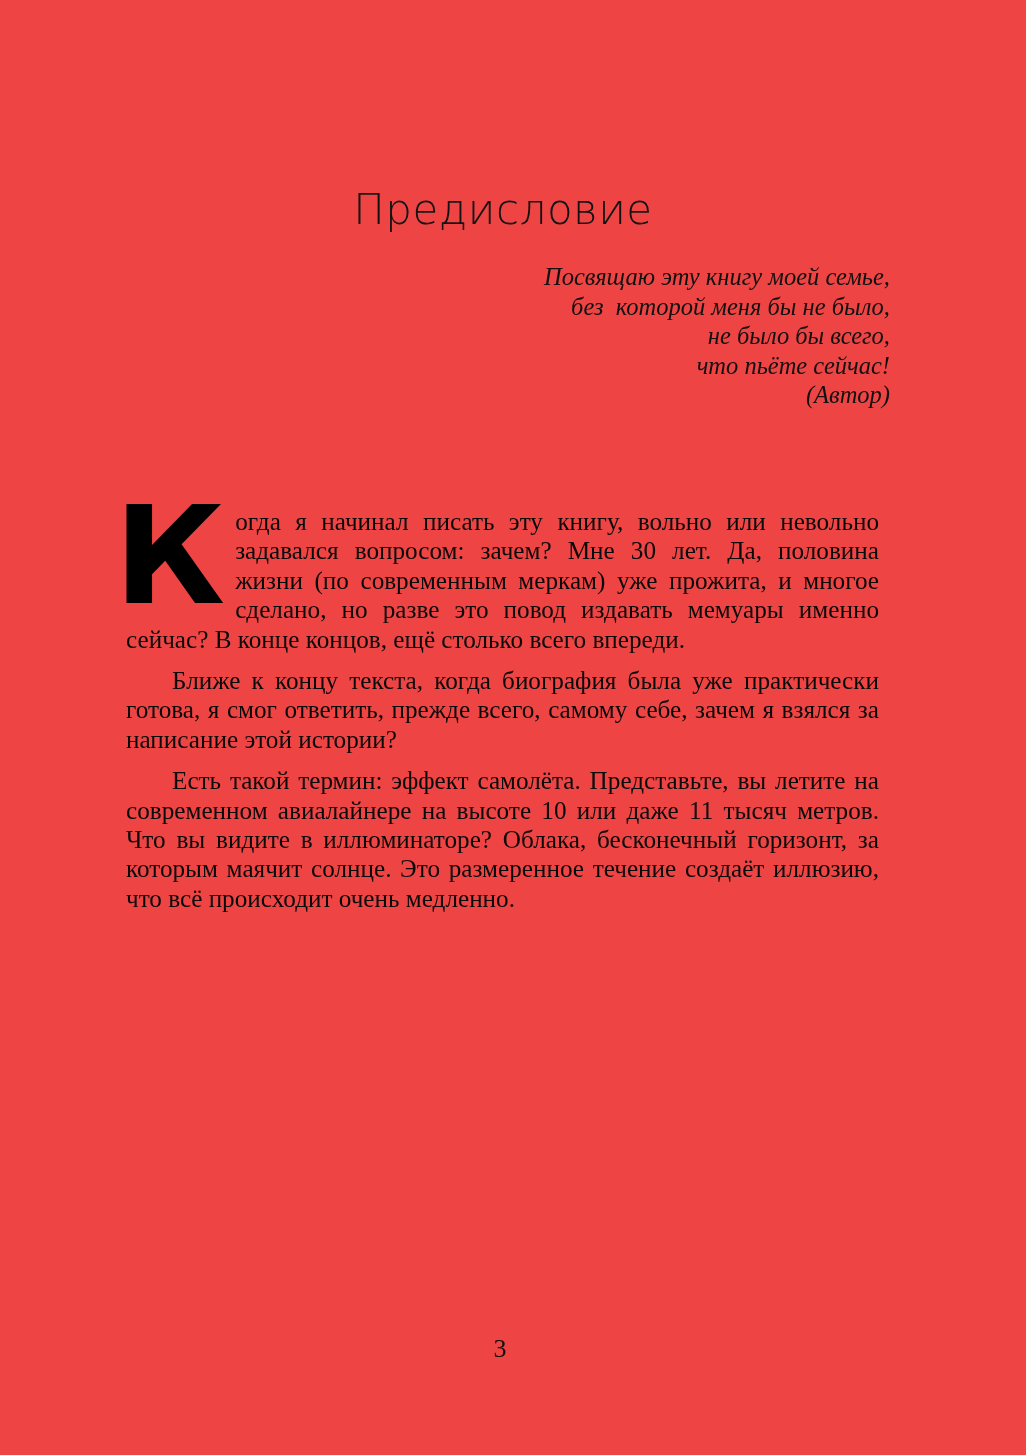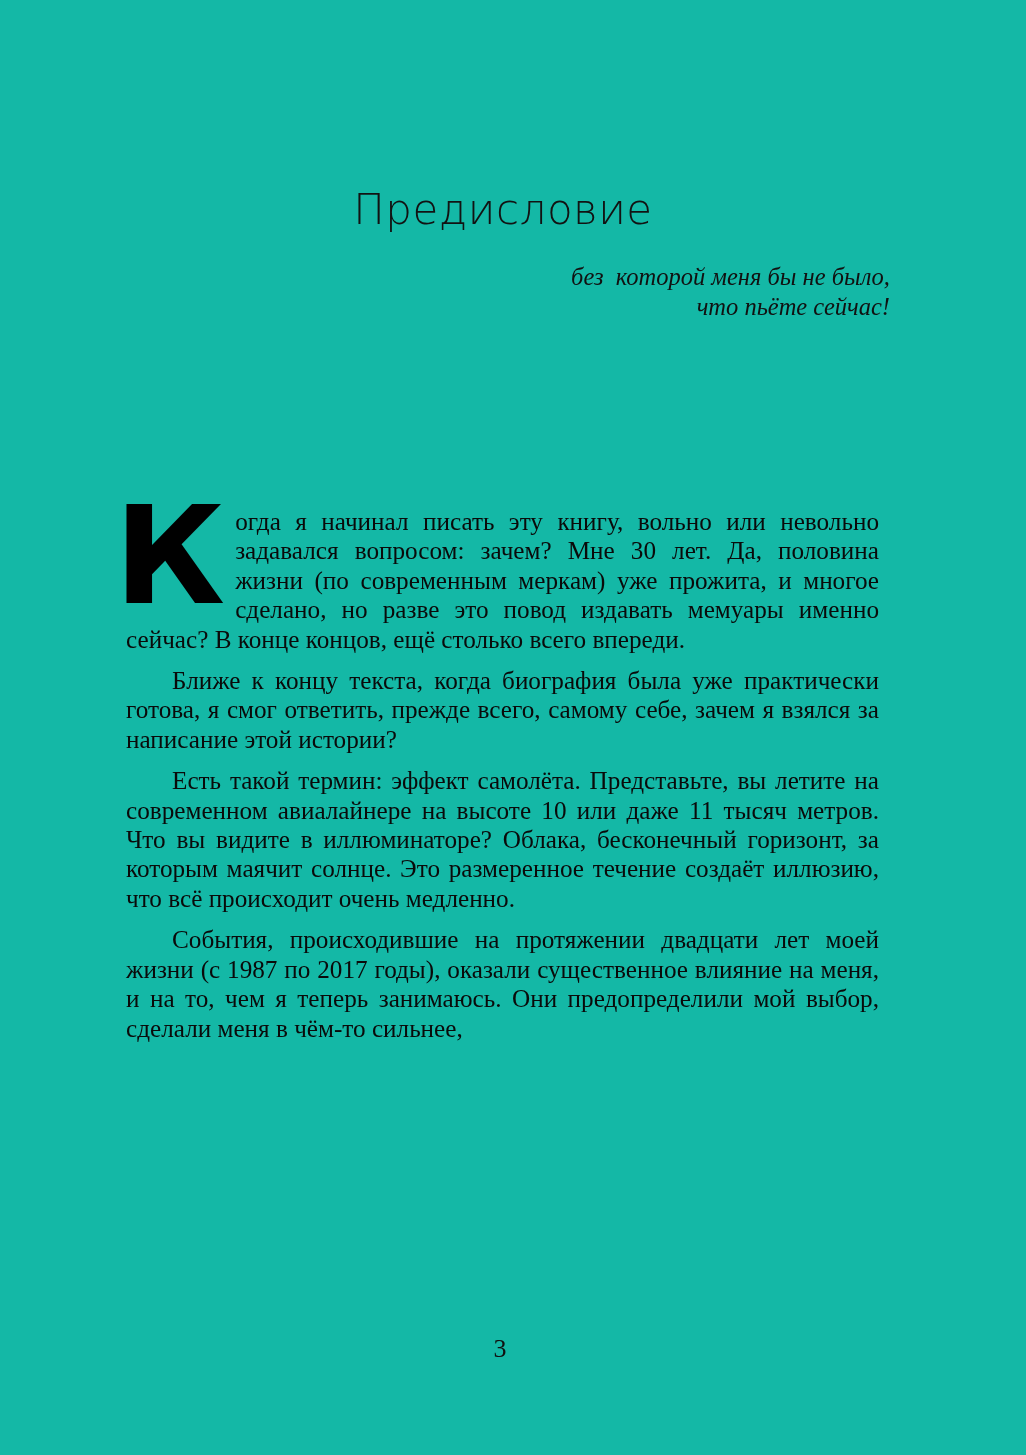--- a/index.html
+++ b/index.html
@@ -4,21 +4,21 @@
 <style>
   html, body {
     margin: 0;
     padding: 0;
     background: #ffffff;
   }
   .page {
     position: relative;
     width: 1026px;
     height: 1455px;
-    background: #14b8a6;
+    background: #ef4444;
     overflow: hidden;
     font-family: "Liberation Serif", "DejaVu Serif", serif;
     color: #000000;
   }
 
   
   .chapter-title {
     position: absolute;
     left: 0;
     top: 158px;
@@ -107,27 +107,29 @@
   }
 </style>
 </head>
 <body>
 
 <div class="page">
 
   <h1 class="chapter-title">Предисловие</h1>
 
   <div class="epigraph">
+    <span class="eline">Посвящаю эту книгу моей семье,</span>
     <span class="eline">без  которой меня бы не было,</span>
+    <span class="eline">не было бы всего,</span>
     <span class="eline">что пьёте сейчас!</span>
+    <span class="eline attribution">(Автор)</span>
   </div>
 
   <div class="body-block">
     <span class="dropcap">К</span>
     <p class="para first">огда я начинал писать эту книгу, вольно или невольно задавался вопросом: зачем? Мне 30 лет. Да, половина жизни (по современным меркам) уже прожита, и многое сделано, но разве это повод издавать мемуары именно сейчас? В конце концов, ещё столько всего впереди.</p>
     <p class="para">Ближе к концу текста, когда биография была уже практически готова, я смог ответить, прежде всего, самому себе, зачем я взялся за написание этой истории?</p>
     <p class="para">Есть такой термин: эффект самолёта. Представьте, вы летите на современном авиалайнере на высоте 10 или даже 11 тысяч метров. Что вы видите в иллюминаторе? Облака, бесконечный горизонт, за которым маячит солнце. Это размеренное течение создаёт иллюзию, что всё происходит очень медленно.</p>
-    <p class="para last">События, происходившие на протяжении двадцати лет моей жизни (с 1987 по 2017 годы), оказали существенное влияние на меня, и на то, чем я теперь занимаюсь. Они предопределили мой выбор, сделали меня в чём-то сильнее,</p>
   </div>
 
   <div class="folio">3</div>
 
 </div>
 
 </body></html>

